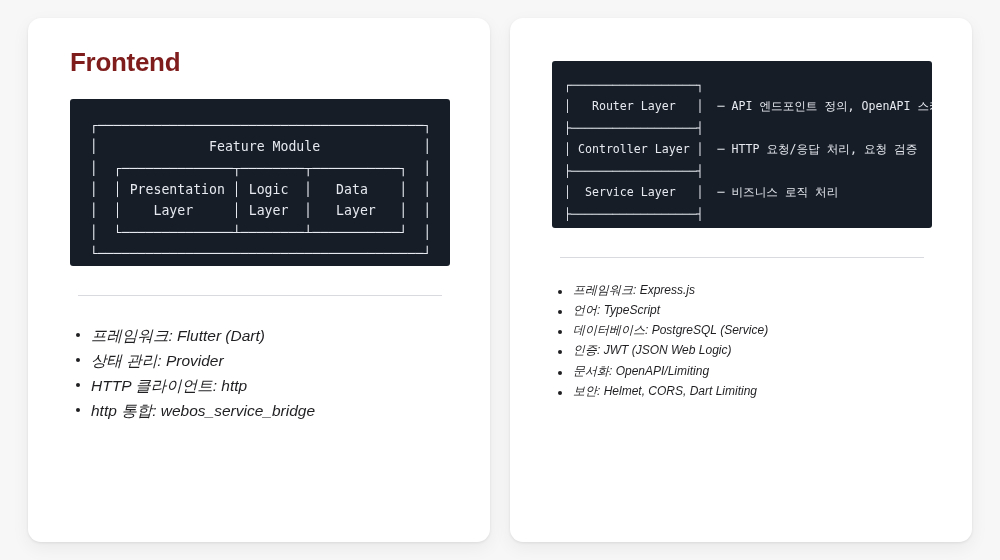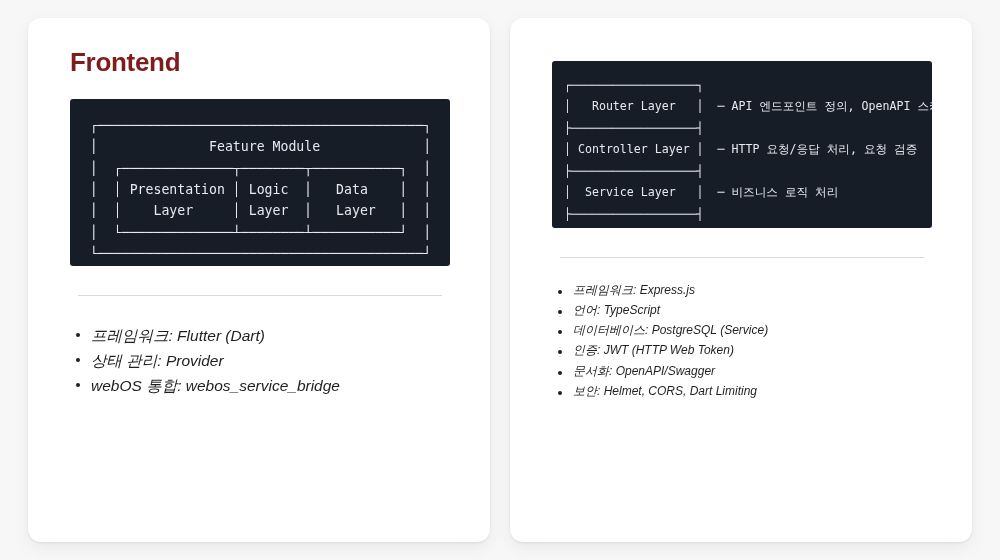--- a/index.html
+++ b/index.html
@@ -113,21 +113,22 @@
  │  │    Layer     │ Layer  │   Layer   │  │
  │  └──────────────┴────────┴───────────┘  │
  └─────────────────────────────────────────┘</pre>
     </div>
 
     <div class="divider"></div>
 
     <ul class="bullets">
       <li>프레임워크: Flutter (Dart)</li>
       <li>상태 관리: Provider</li>
-      <li>webOS 통합: webos_service_bridge</li>
+      <li>HTTP 클라이언트: http</li>
+      <li>http 통합: webos_service_bridge</li>
     </ul>
   </section>
 
   <section class="card card-be">
 
     <div class="code-block code-be">
       <pre>┌──────────────────┐
 │   Router Layer   │  ─ API 엔드포인트 정의, OpenAPI 스키마 등록
 ├──────────────────┤
 │ Controller Layer │  ─ HTTP 요청/응답 처리, 요청 검증
@@ -137,19 +138,19 @@
 │ Repository Layer │  ─ 데이터베이스 접근, 쿼리 실행
 └──────────────────┘</pre>
     </div>
 
     <div class="divider"></div>
 
     <ul class="bullets">
       <li>프레임워크: Express.js</li>
       <li>언어: TypeScript</li>
       <li>데이터베이스: PostgreSQL (Service)</li>
-      <li>인증: JWT (HTTP Web Token)</li>
-      <li>문서화: OpenAPI/Swagger</li>
+      <li>인증: JWT (JSON Web Logic)</li>
+      <li>문서화: OpenAPI/Limiting</li>
       <li>보안: Helmet, CORS, Dart Limiting</li>
     </ul>
   </section>
 
 </div>
 
 </body></html>

